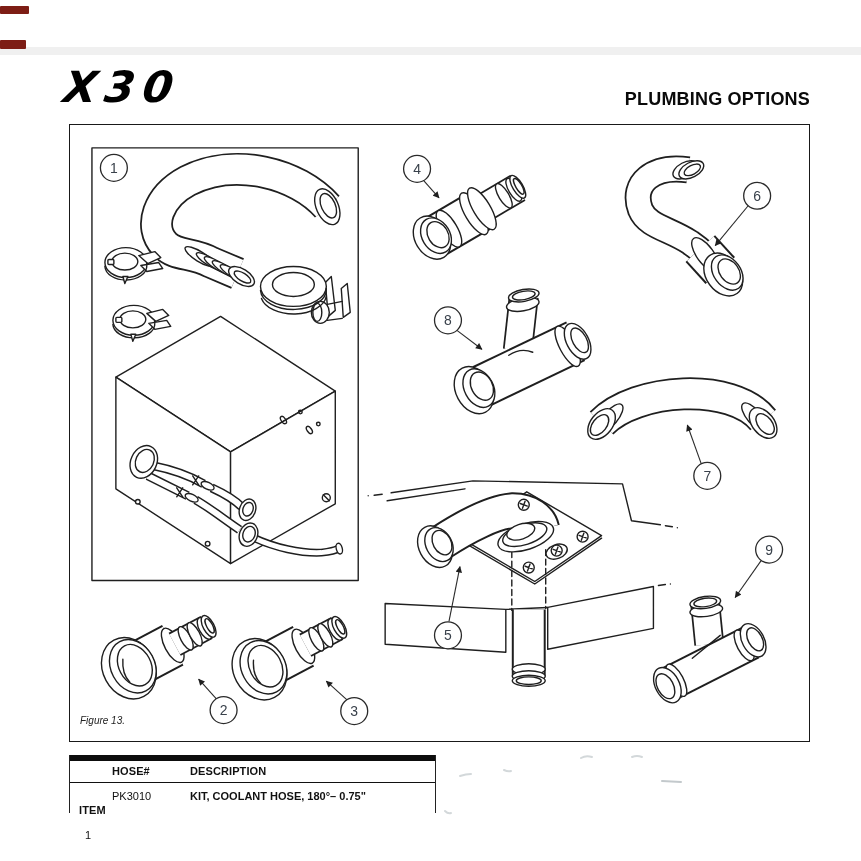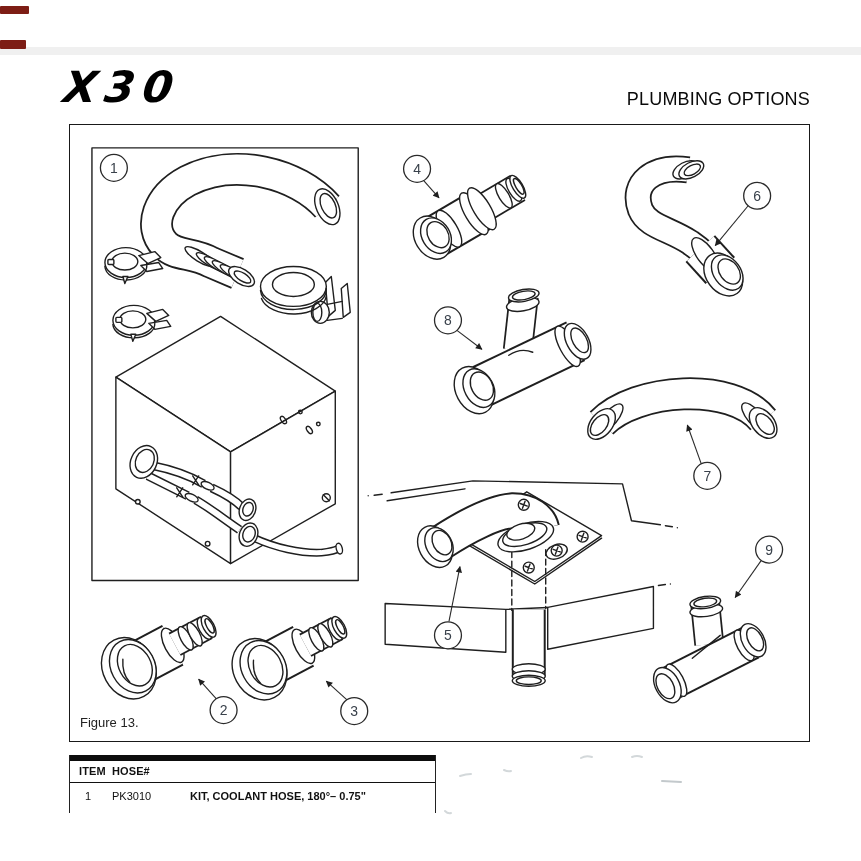--- a/index.html
+++ b/index.html
@@ -9,48 +9,48 @@
   }
   .band{position:absolute;left:0;top:47px;width:861px;height:8px;background:#f0f0f0;}
   .scan-mark{position:absolute;background:#7d1d15;border-radius:1px;}
   .m1{left:0;top:6px;width:29px;height:8px;}
   .m2{left:0;top:40px;width:26px;height:9px;}
   .logo{
     position:absolute;left:64px;top:62px;font-size:43px;font-weight:bold;font-style:italic;
     letter-spacing:8px;color:#000;transform:skewX(-8deg);font-family:"DejaVu Sans",sans-serif;
   }
   .ptitle{
-    position:absolute;right:51px;top:89px;font-size:18px;font-weight:normal;letter-spacing:.2px;color:#0a0a0a;margin-left:8px;
+    position:absolute;right:51px;top:89px;font-size:18px;font-weight:bold;letter-spacing:.2px;color:#0a0a0a;margin-left:8px;
   }
   .figbox{
     position:absolute;left:69px;top:124px;width:741px;height:618px;
     border:1.6px solid #191919;box-sizing:border-box;
   }
   .figsvg{position:absolute;left:0;top:0;width:100%;height:100%;}
-  .caption{position:absolute;left:10px;top:590px;font-size:13px;color:#222;}
+  .caption{position:absolute;left:10px;top:590px;font-style:italic;font-size:10px;color:#222;}
   
   .ln{stroke:#1f1f1f;stroke-width:1.4;fill:none;stroke-linecap:round;stroke-linejoin:round;}
   .fw{fill:#fff;}
   .tubeO{stroke:#1f1f1f;fill:none;stroke-linecap:butt;}
   .tubeI{stroke:#fff;fill:none;stroke-linecap:butt;}
   .dsh{stroke-dasharray:6 3.5;}
   .ldr{stroke:#2a2a2a;stroke-width:1.1;fill:none;marker-end:url(#arw);}
   .co{fill:#fff;stroke:#2a2a2a;stroke-width:1.3;}
   .cot{font:14px "Liberation Sans",sans-serif;fill:#39414b;text-anchor:middle;}
   .gh{stroke:#d3d8da;stroke-width:2;fill:none;stroke-linecap:round;}
   .gh2{stroke:#c3c9cc;stroke-width:2;fill:none;stroke-linecap:round;}
   
   .ptable{
     position:absolute;left:69px;top:755px;width:367px;height:58px;box-sizing:border-box;
     border-left:1.5px solid #222;border-right:1.5px solid #222;font-size:11px;
   }
   .pt-bar{height:6px;background:#0d0d0d;}
   .pt-head{display:flex;height:21px;line-height:21px;font-weight:bold;border-bottom:1.6px solid #111;letter-spacing:.1px;}
   .pt-row{display:flex;padding-top:7px;line-height:13px;}
-  .c1{width:42px;padding-left:9px;box-sizing:border-box;flex:none;}
+  .c1{width:42px;padding-left:9px;box-sizing:border-box;flex:none;margin-top:39px;}
   .c2{width:78px;flex:none;}
   .c3{flex:1;}
   .pt-row .c1{padding-left:15px;}
   .pt-row .c3{font-weight:bold;}
   .ghosts{position:absolute;left:440px;top:750px;}
 </style>
 </head>
 <body>
 
 <div class="band"></div>
@@ -323,20 +323,21 @@
     </g>
   </svg>
   <div class="caption">Figure 13.</div>
 </div>
 
 <div class="ptable">
   <div class="pt-bar"></div>
   <div class="pt-head">
     <span class="c1">ITEM</span>
     <span class="c2">HOSE#</span>
+    <span class="c3">DESCRIPTION</span>
   </div>
   <div class="pt-row">
     <span class="c1">1</span>
     <span class="c2">PK3010</span>
     <span class="c3">KIT, COOLANT HOSE, 180°– 0.75"</span>
   </div>
 </div>
 
 <svg class="ghosts" width="280" height="110" viewBox="0 0 280 110">
   <path class="gh" d="M141,8 q5,-3 11,-1"></path>

